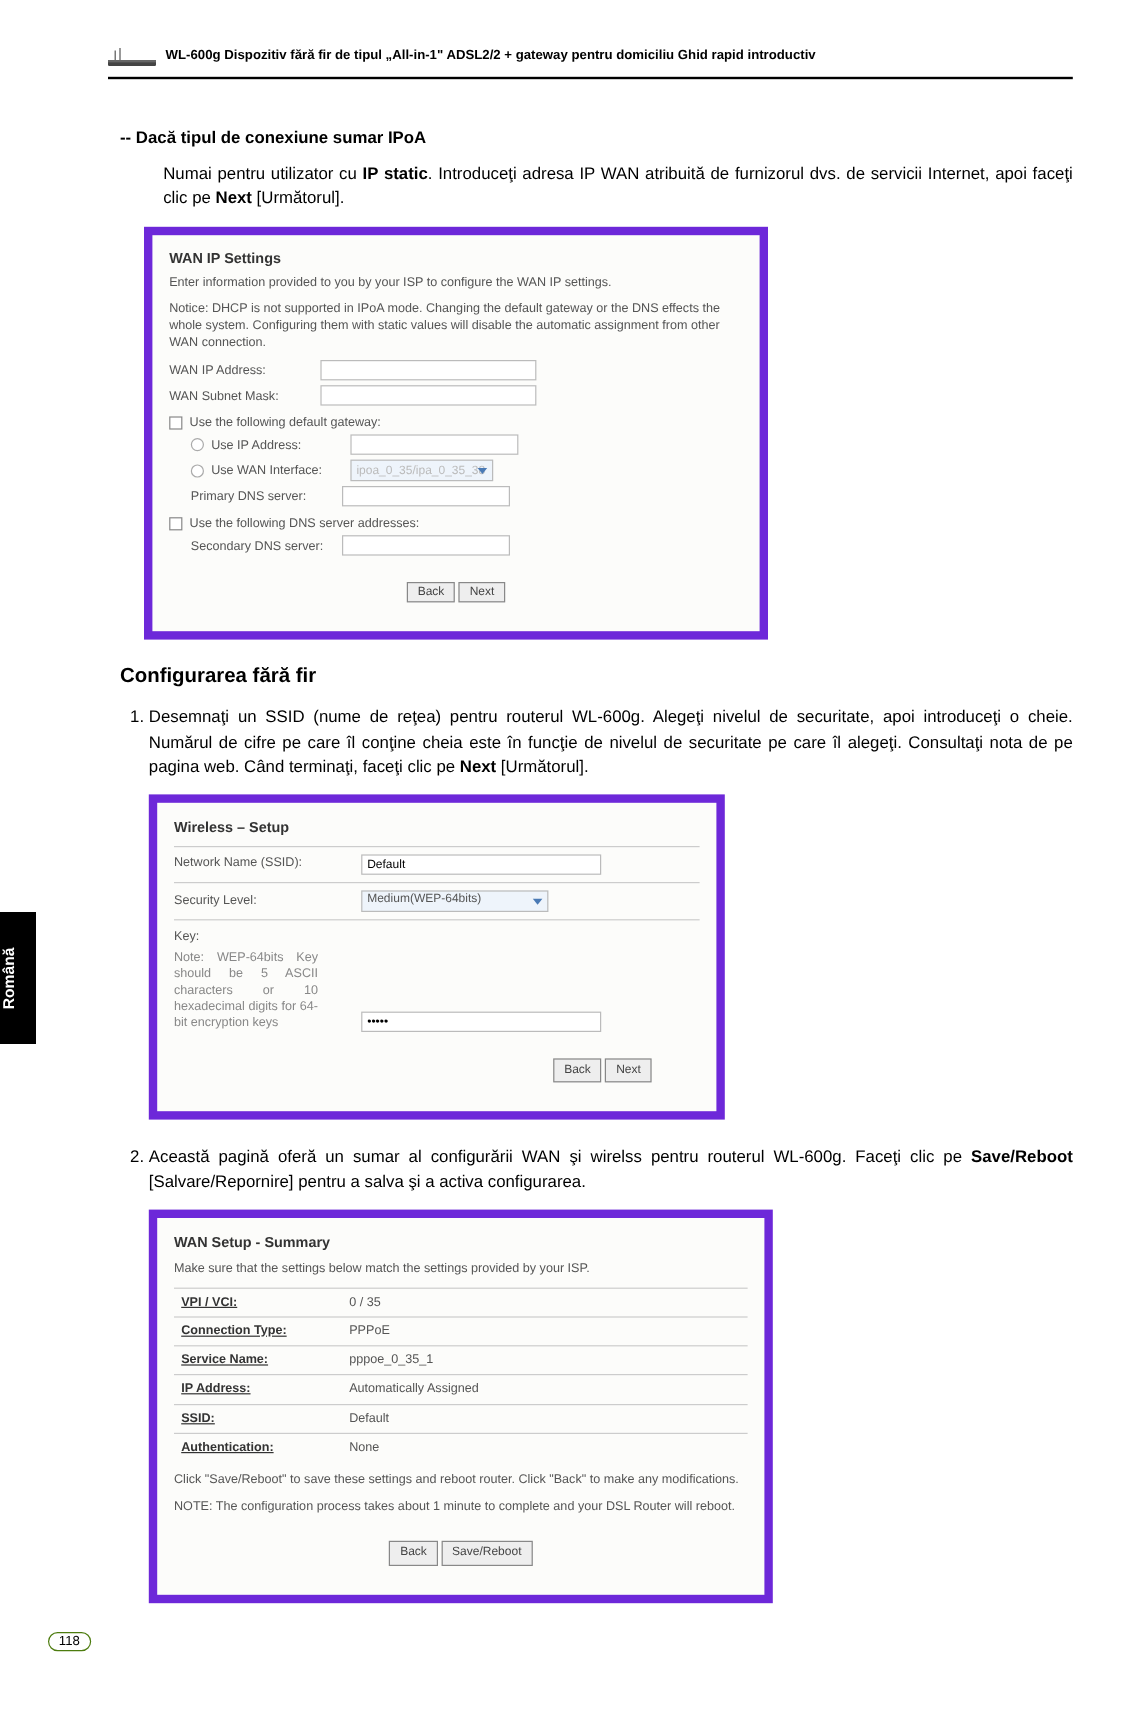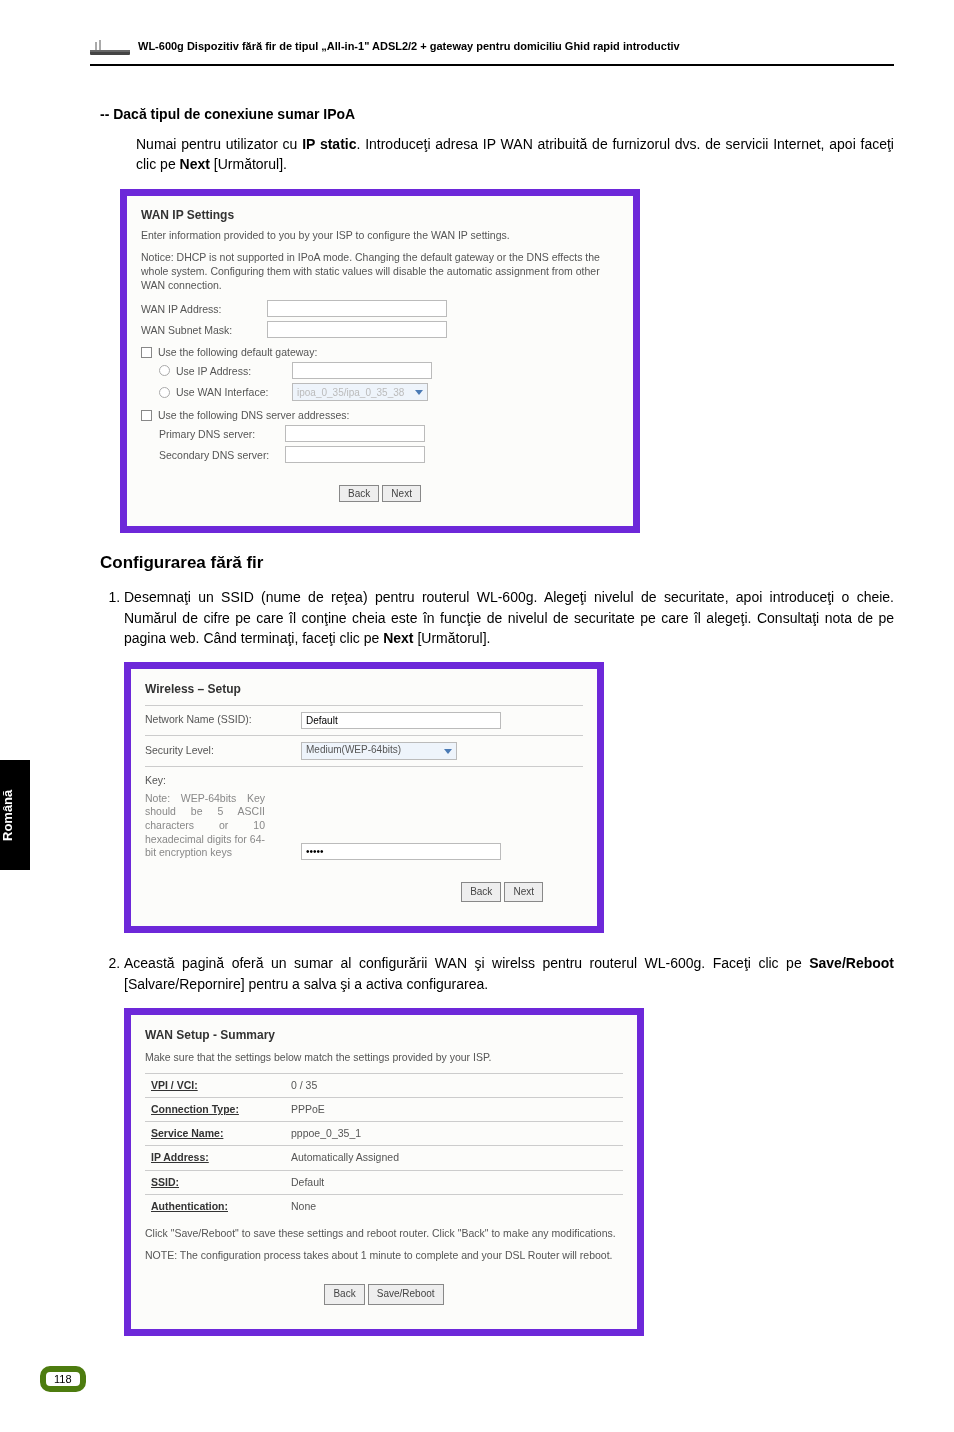--- a/index.html
+++ b/index.html
@@ -159,22 +159,22 @@
     content: "";
     position: absolute;
     right: 4px; top: 6px;
     border-left: 4px solid transparent;
     border-right: 4px solid transparent;
     border-top: 5px solid #4a7ab5;
   }
   .pagenum {
     position: absolute;
     left: 40px;
-    bottom: 4px;
-    border: 6px solid #4d7c0f;
+    bottom: 20px;
+    border: 1px solid #4d7c0f;
     border-radius: 10px;
     padding: 1px 8px;
     font-size: 11px;
   }
 </style>
 </head>
 <body>
 
 <div class="sidebar-tab">Română</div>
 
@@ -217,30 +217,30 @@
       <span class="lbl" style="min-width:auto">Use the following default gateway:</span>
     </div>
     <div class="form-row indent">
       <span style="width:11px;height:11px;border:1px solid #aaa;border-radius:50%;display:inline-block;background:#fff"></span>
       <span class="lbl" style="min-width:110px">Use IP Address:</span>
       <input class="tin w140" style="">
     </div>
     <div class="form-row indent">
       <span style="width:11px;height:11px;border:1px solid #aaa;border-radius:50%;display:inline-block;background:#fff"></span>
       <span class="lbl" style="min-width:110px">Use WAN Interface:</span>
-      <span class="select" style="width:136px;color:#bbb">ipoa_0_35/ipa_0_35_38</span>
-    </div>
-
+      <span class="select" style="width:119px;color:#bbb">ipoa_0_35/ipa_0_35_38</span>
+    </div>
+
+    <div class="form-row indent">
+      <span class="lbl" style="min-width:120px">Primary DNS server:</span>
+      <input class="tin w140" style="">
+    </div>
     <div class="form-row" style="margin-top:8px">
       <span class="chk"></span>
       <span class="lbl" style="min-width:auto">Use the following DNS server addresses:</span>
-    </div>
-    <div class="form-row indent">
-      <span class="lbl" style="min-width:120px">Primary DNS server:</span>
-      <input class="tin w140" style="">
     </div>
     <div class="form-row indent">
       <span class="lbl" style="min-width:120px">Secondary DNS server:</span>
       <input class="tin w140" style="">
     </div>
 
     <div class="btn-row">
       <span class="btn">Back</span>
       <span class="btn">Next</span>
     </div>

